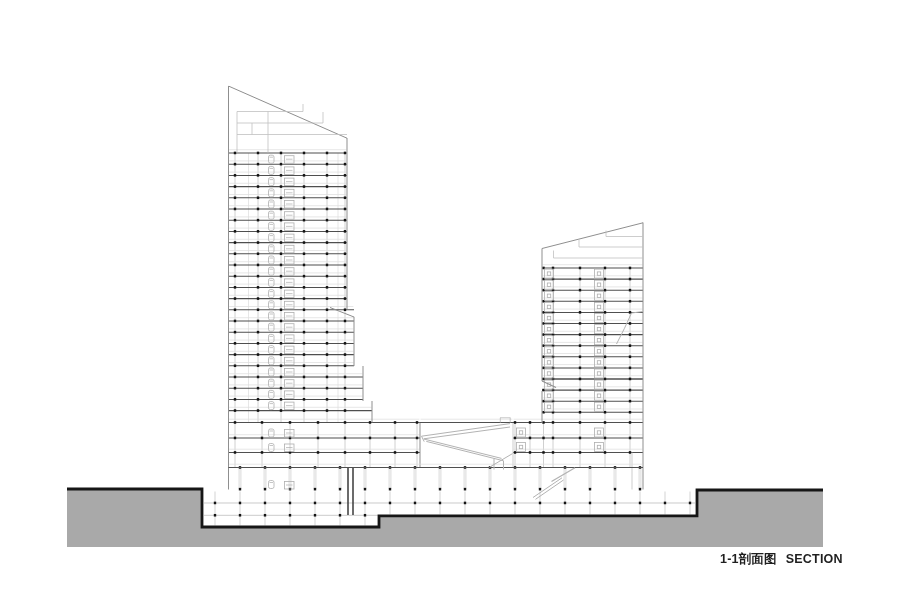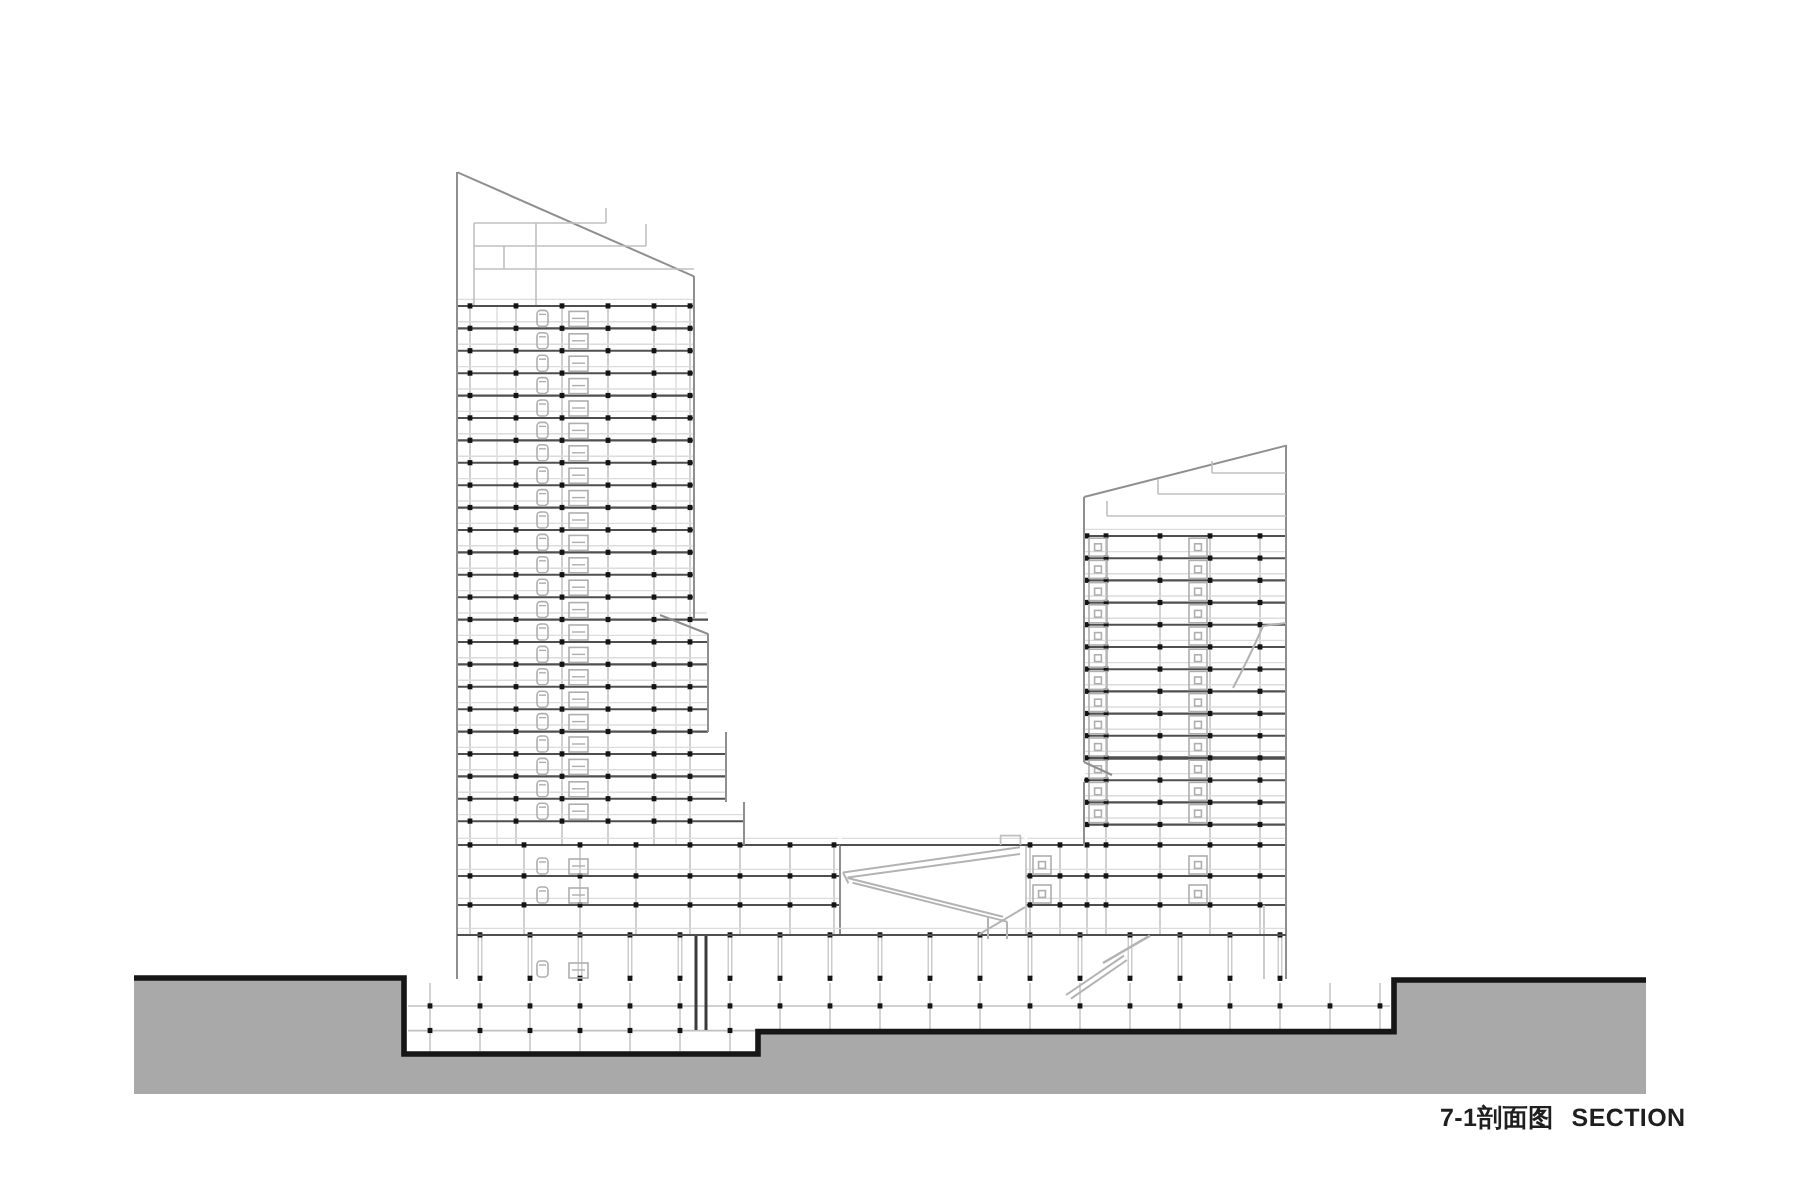--- a/index.html
+++ b/index.html
@@ -734,16 +734,16 @@
         <rect stroke="#aeaeae" fill="none" stroke-width="0.8" x="268.5" y="480.5" width="5.5" height="8" rx="1.8"></rect>
         <line x1="269.5" y1="482.5" x2="273" y2="482.5" stroke="#aeaeae" stroke-width="0.7"></line>
         <rect stroke="#aeaeae" fill="none" stroke-width="0.8" x="284.5" y="481.5" width="9.5" height="7.5"></rect>
         <line x1="286" y1="485" x2="292.5" y2="485" stroke="#aeaeae" stroke-width="0.7"></line>
       </g>
       <g>
         <path d="M67,489 H202 V527 H379 V515.8 H697 V490 H823" fill="none" stroke="#161616" stroke-width="2.8" stroke-linejoin="miter"></path>
       </g>
     </svg>
   <div class="drawing-title">
-    <span>7-1剖面图</span>
+    <span>1-1剖面图</span>
     <span>SECTION</span>
   </div>
 </div>
 
 </body></html>

